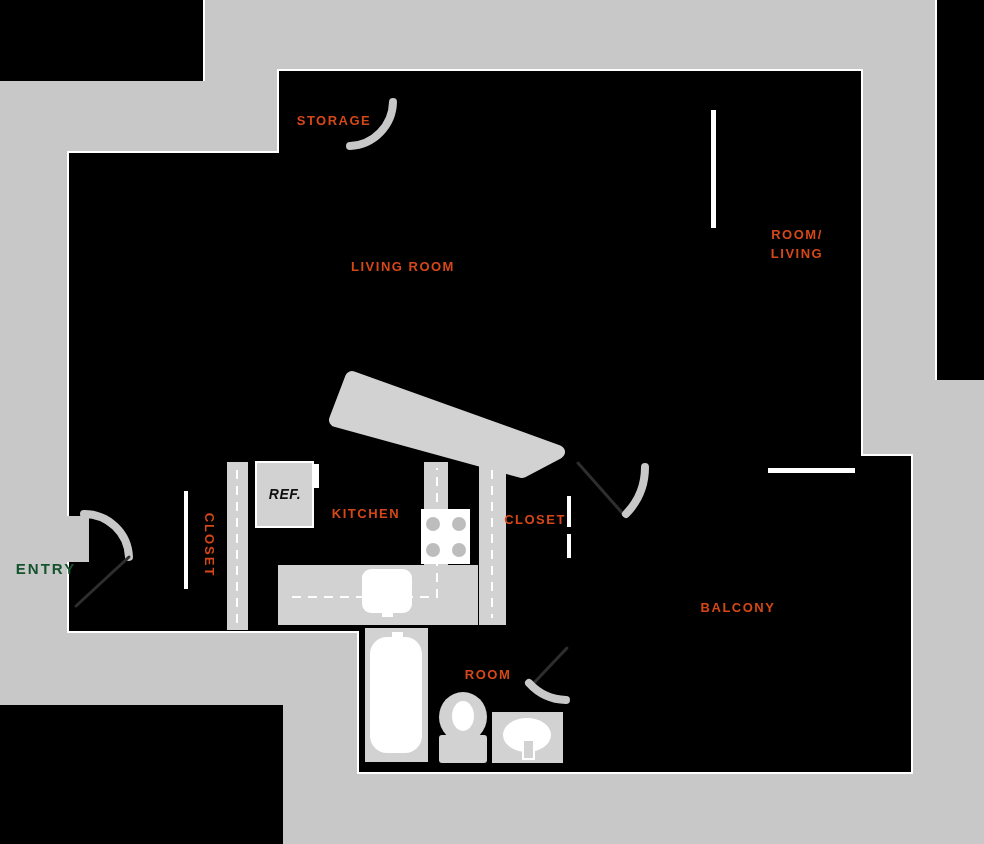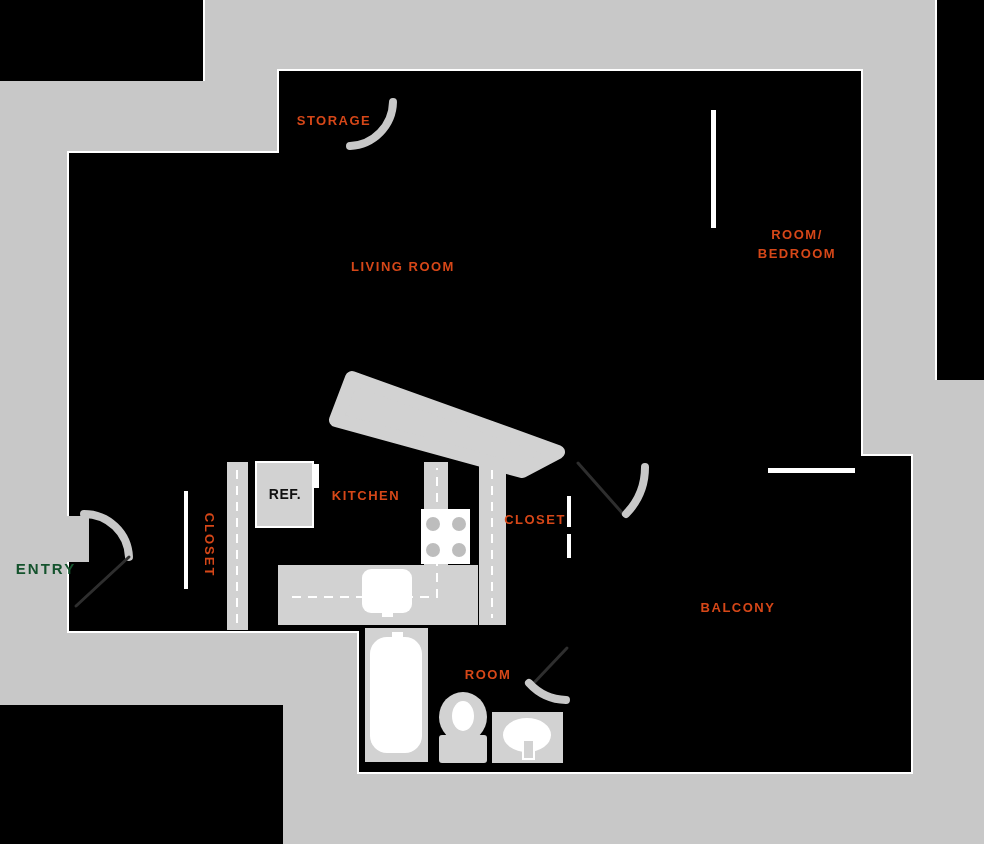--- a/index.html
+++ b/index.html
@@ -123,24 +123,24 @@
       <rect class="blk" x="565" y="527" width="8" height="7"></rect>
     </g>
 
     <rect class="wht" x="184" y="491" width="4" height="98"></rect>
   </svg>
 
   <div class="lbl" style="left:334px;top:121px;">STORAGE</div>
   <div class="lbl" style="left:403px;top:267px;">LIVING ROOM</div>
   <div class="lbl twolines" style="left:797px;top:244px;">
     <span>ROOM/</span>
-    <span>BEDROOM</span>
+    <span>LIVING</span>
   </div>
-  <div class="lbl" style="left:366px;top:496px;">KITCHEN</div>
+  <div class="lbl" style="left:366px;top:514px;">KITCHEN</div>
   <div class="lbl" style="left:535px;top:520px;">CLOSET</div>
   <div class="lbl vertical" style="left:209px;top:545px;">CLOSET</div>
   <div class="lbl" style="left:738px;top:608px;">BALCONY</div>
   <div class="lbl" style="left:488px;top:675px;">ROOM</div>
 
   <div class="lbl dark" style="left:46px;top:569px;">ENTRY</div>
-  <div class="lbl ref" style="left:285px;top:494px;">REF.</div>
+  <div class="lbl ref" style="left:285px;top:494px;font-style:italic;">REF.</div>
 
 </div>
 
 </body></html>

